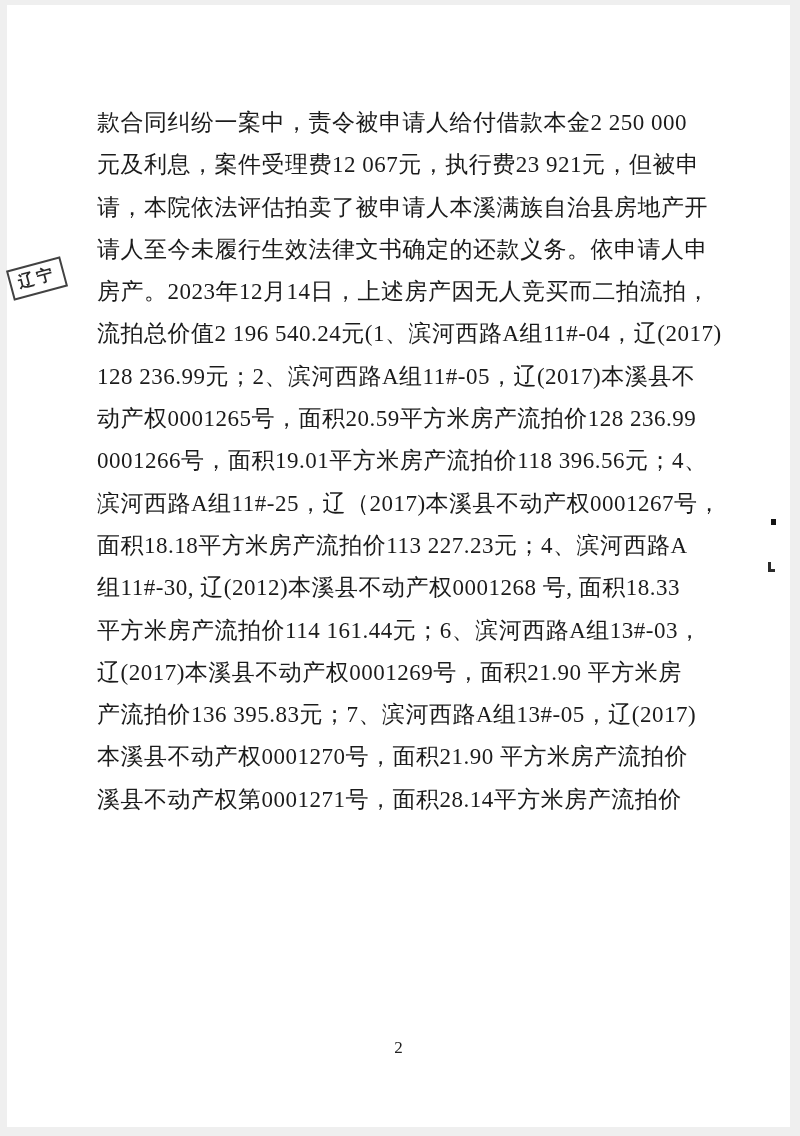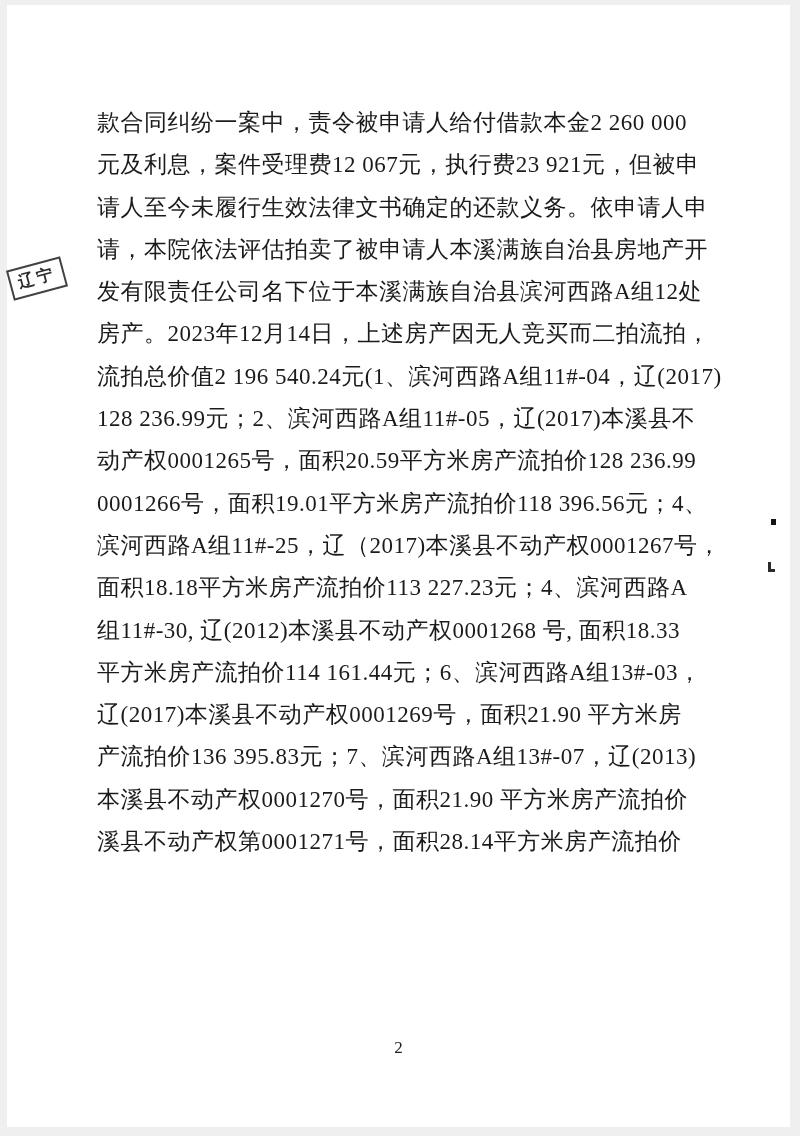--- a/index.html
+++ b/index.html
@@ -77,36 +77,35 @@
 <body>
 
 <div class="canvas">
   <div class="paper">
 
     <div class="stamp">
       <span>辽宁</span>
     </div>
 
     <div class="text-block">
-      <div class="doc-line">款合同纠纷一案中，责令被申请人给付借款本金2 260 000</div>
+      <div class="doc-line">款合同纠纷一案中，责令被申请人给付借款本金2 250 000</div>
       <div class="doc-line">元及利息，案件受理费12 067元，执行费23 921元，但被申</div>
+      <div class="doc-line">请，本院依法评估拍卖了被申请人本溪满族自治县房地产开</div>
       <div class="doc-line">请人至今未履行生效法律文书确定的还款义务。依申请人申</div>
-      <div class="doc-line">请，本院依法评估拍卖了被申请人本溪满族自治县房地产开</div>
-      <div class="doc-line">发有限责任公司名下位于本溪满族自治县滨河西路A组12处</div>
       <div class="doc-line">房产。2023年12月14日，上述房产因无人竞买而二拍流拍，</div>
       <div class="doc-line">流拍总价值2 196 540.24元(1、滨河西路A组11#-04，辽(2017)</div>
       <div class="doc-line">128 236.99元；2、滨河西路A组11#-05，辽(2017)本溪县不</div>
       <div class="doc-line">动产权0001265号，面积20.59平方米房产流拍价128 236.99</div>
       <div class="doc-line">0001266号，面积19.01平方米房产流拍价118 396.56元；4、</div>
       <div class="doc-line">滨河西路A组11#-25，辽（2017)本溪县不动产权0001267号，</div>
       <div class="doc-line">面积18.18平方米房产流拍价113 227.23元；4、滨河西路A</div>
       <div class="doc-line">组11#-30, 辽(2012)本溪县不动产权0001268 号, 面积18.33</div>
       <div class="doc-line">平方米房产流拍价114 161.44元；6、滨河西路A组13#-03，</div>
       <div class="doc-line">辽(2017)本溪县不动产权0001269号，面积21.90 平方米房</div>
-      <div class="doc-line">产流拍价136 395.83元；7、滨河西路A组13#-07，辽(2013)</div>
+      <div class="doc-line">产流拍价136 395.83元；7、滨河西路A组13#-05，辽(2017)</div>
       <div class="doc-line">本溪县不动产权0001270号，面积21.90 平方米房产流拍价</div>
       <div class="doc-line">溪县不动产权第0001271号，面积28.14平方米房产流拍价</div>
     </div>
 
     <div class="page-number">2</div>
 
     <div class="speck-1"></div>
     <div class="speck-2"></div>
 
   </div>

